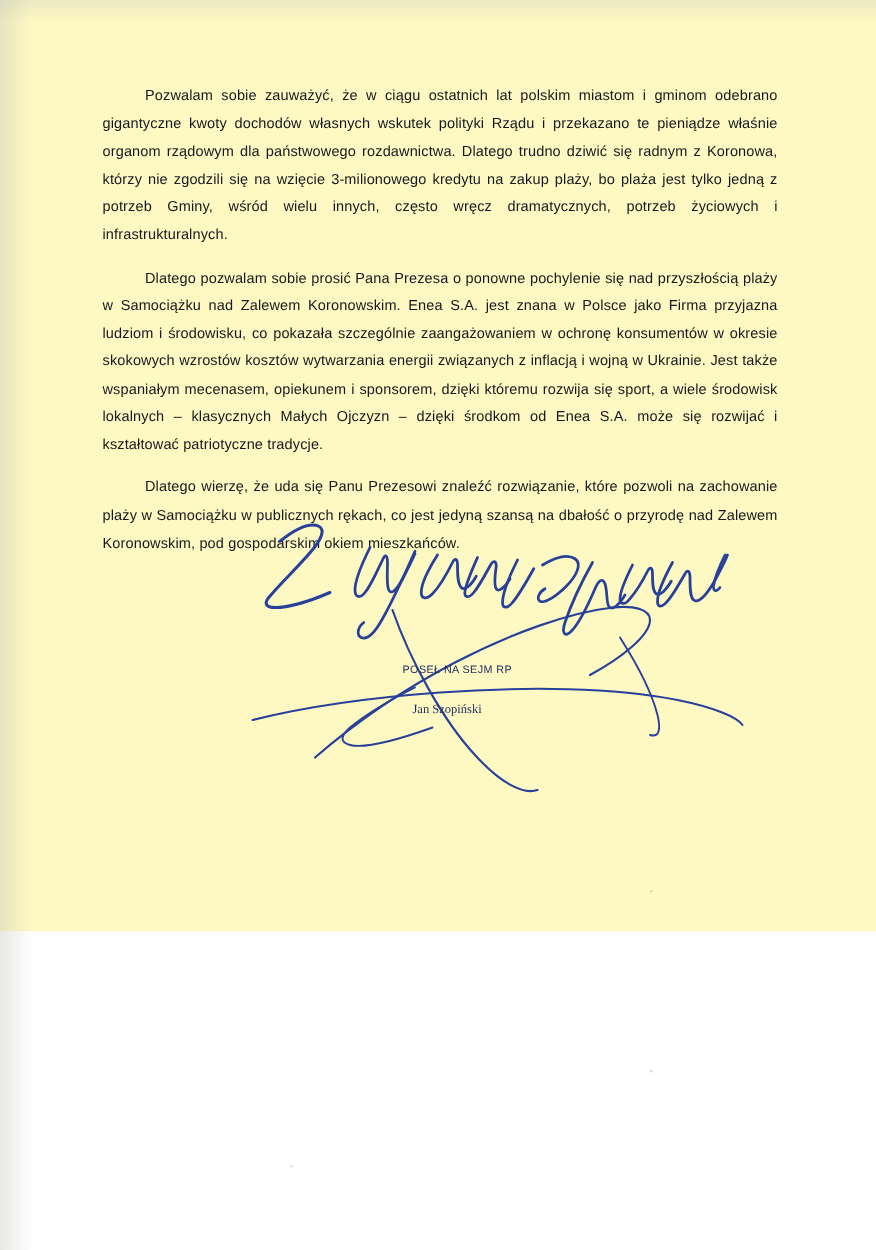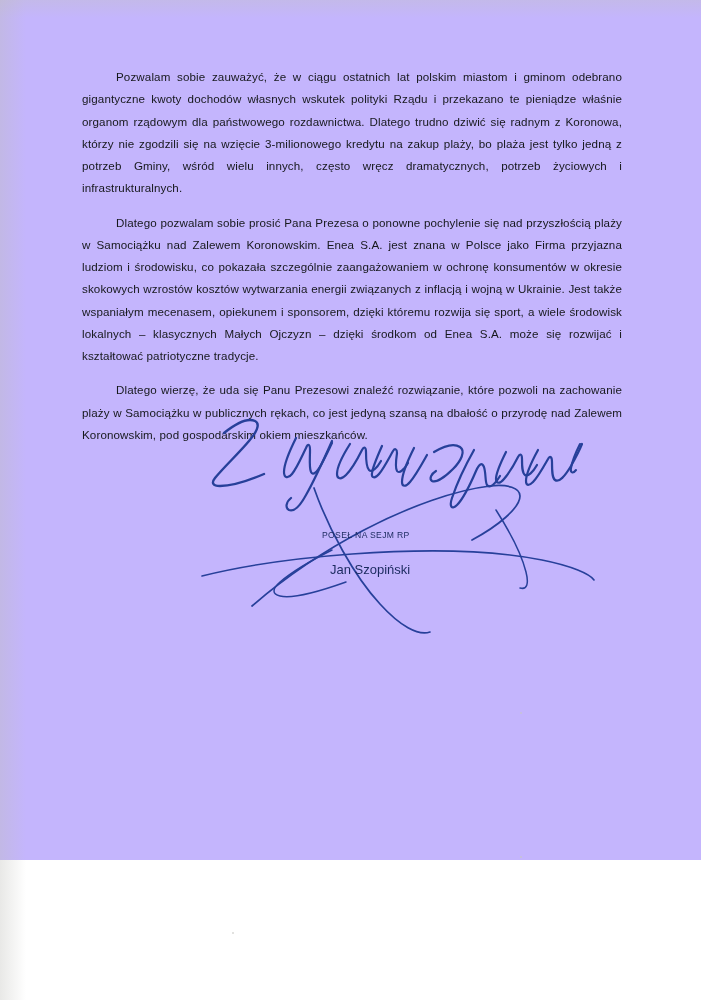--- a/index.html
+++ b/index.html
@@ -11,22 +11,22 @@
     width: 701px;
     height: 1000px;
     font-family: "Liberation Sans", sans-serif;
     color: #1a1a1a;
     position: relative;
     overflow: hidden;
   }
   .page {
     position: relative;
     width: 701px;
-    height: 860px;
-    background: #c4b5fd;
+    height: 745px;
+    background: #fef9c3;
   }
   .letter-body {
     position: absolute;
     left: 82px;
     top: 66px;
     width: 540px;
   }
   .para {
     font-size: 11.6px;
     line-height: 1.92;
@@ -61,23 +61,24 @@
     top: 130px;
     font-size: 8.6px;
     letter-spacing: 0.04em;
     color: #1b2a5e;
     white-space: nowrap;
   }
   .sig-name {
     position: absolute;
     left: 248px;
     top: 162px;
-    font-size: 13px;
+    font-size: 10px;
     color: #1b2a5e;
     white-space: nowrap;
+    font-family: Liberation Serif, serif;
   }
   .edge-shadow-left {
     position: absolute;
     left: 0; top: 0;
     width: 26px; height: 1000px;
     background: linear-gradient(to right, rgba(190,190,185,0.35), rgba(255,255,255,0));
     pointer-events: none;
   }
   .edge-shadow-top {
     position: absolute;

